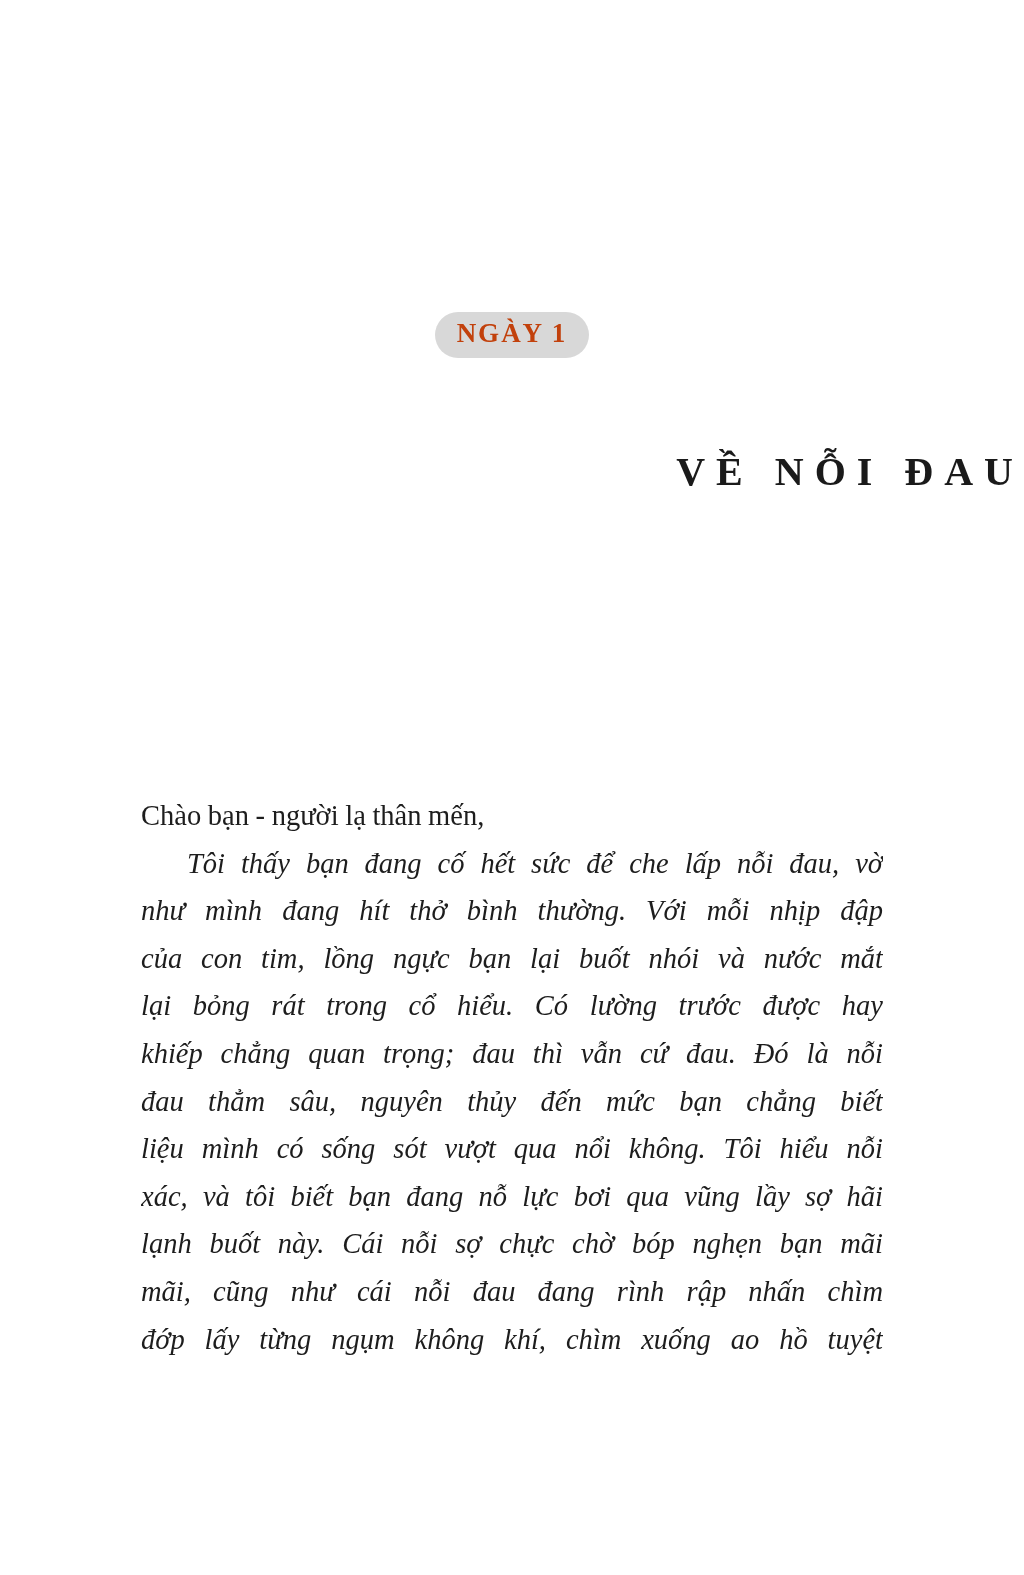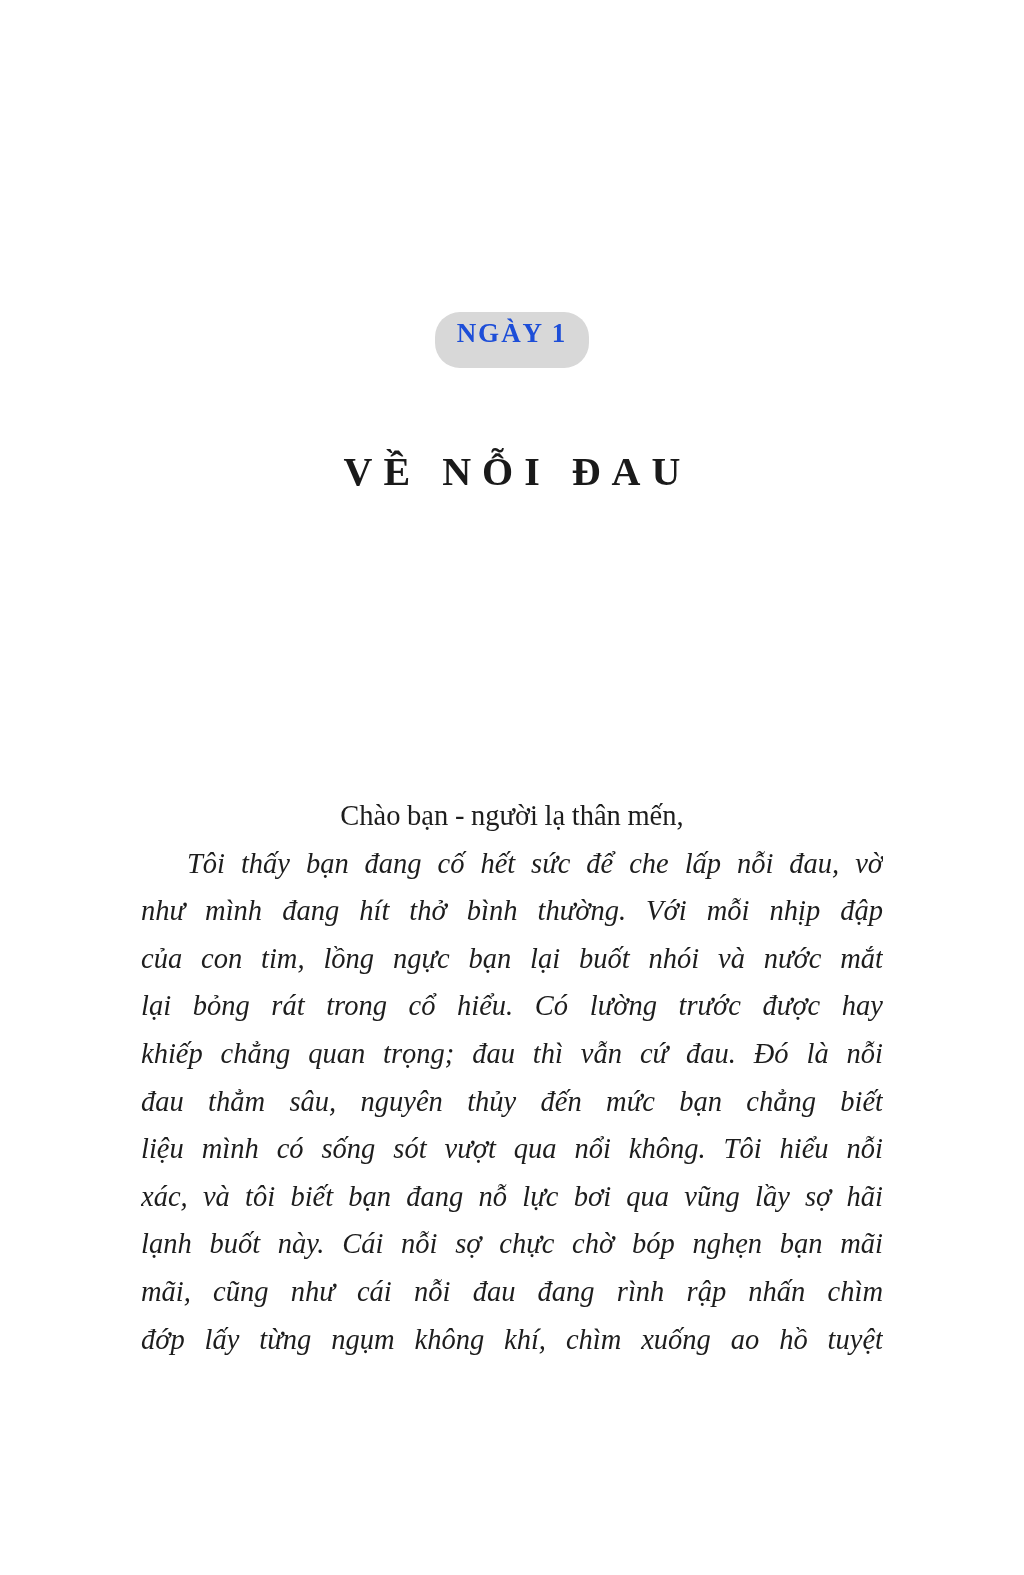--- a/index.html
+++ b/index.html
@@ -19,54 +19,54 @@
   .badge-row {
     position: absolute;
     top: 312px;
     left: 0;
     width: 100%;
     text-align: center;
   }
   .day-badge {
     display: inline-block;
     background: #d8d8d8;
-    color: #1d4ed8;
+    color: #c2410c;
     border-radius: 25px;
-    padding: 7px 22px 19px 22px;
+    padding: 7px 22px 9px 22px;
     font-size: 27px;
     font-weight: 700;
     letter-spacing: 2px;
     line-height: 1.1;
   }
   .chapter-title {
     position: absolute;
     top: 448px;
     left: 0;
     width: 100%;
     margin: 0;
-    text-align: center;
+    text-align: right;
     font-size: 40px;
     font-weight: 600;
     letter-spacing: 11px;
     color: #1a1a1a;
     line-height: 1.2;
     text-indent: 11px; 
   }
   .body-text {
     position: absolute;
     top: 792px;
     left: 141px;
     width: 742px;
     font-size: 28.5px;
     line-height: 47.6px;
     word-spacing: -0.5px;
   }
   .body-text .salutation {
     margin: 0;
-    text-align: center;
+    text-align: left;
   }
   .body-text .line {
     text-align: justify;
     text-align-last: justify;
     height: 47.6px;
     overflow: hidden;
     font-style: italic;
   }
   .body-text .line.indent {
     text-indent: 46px;

